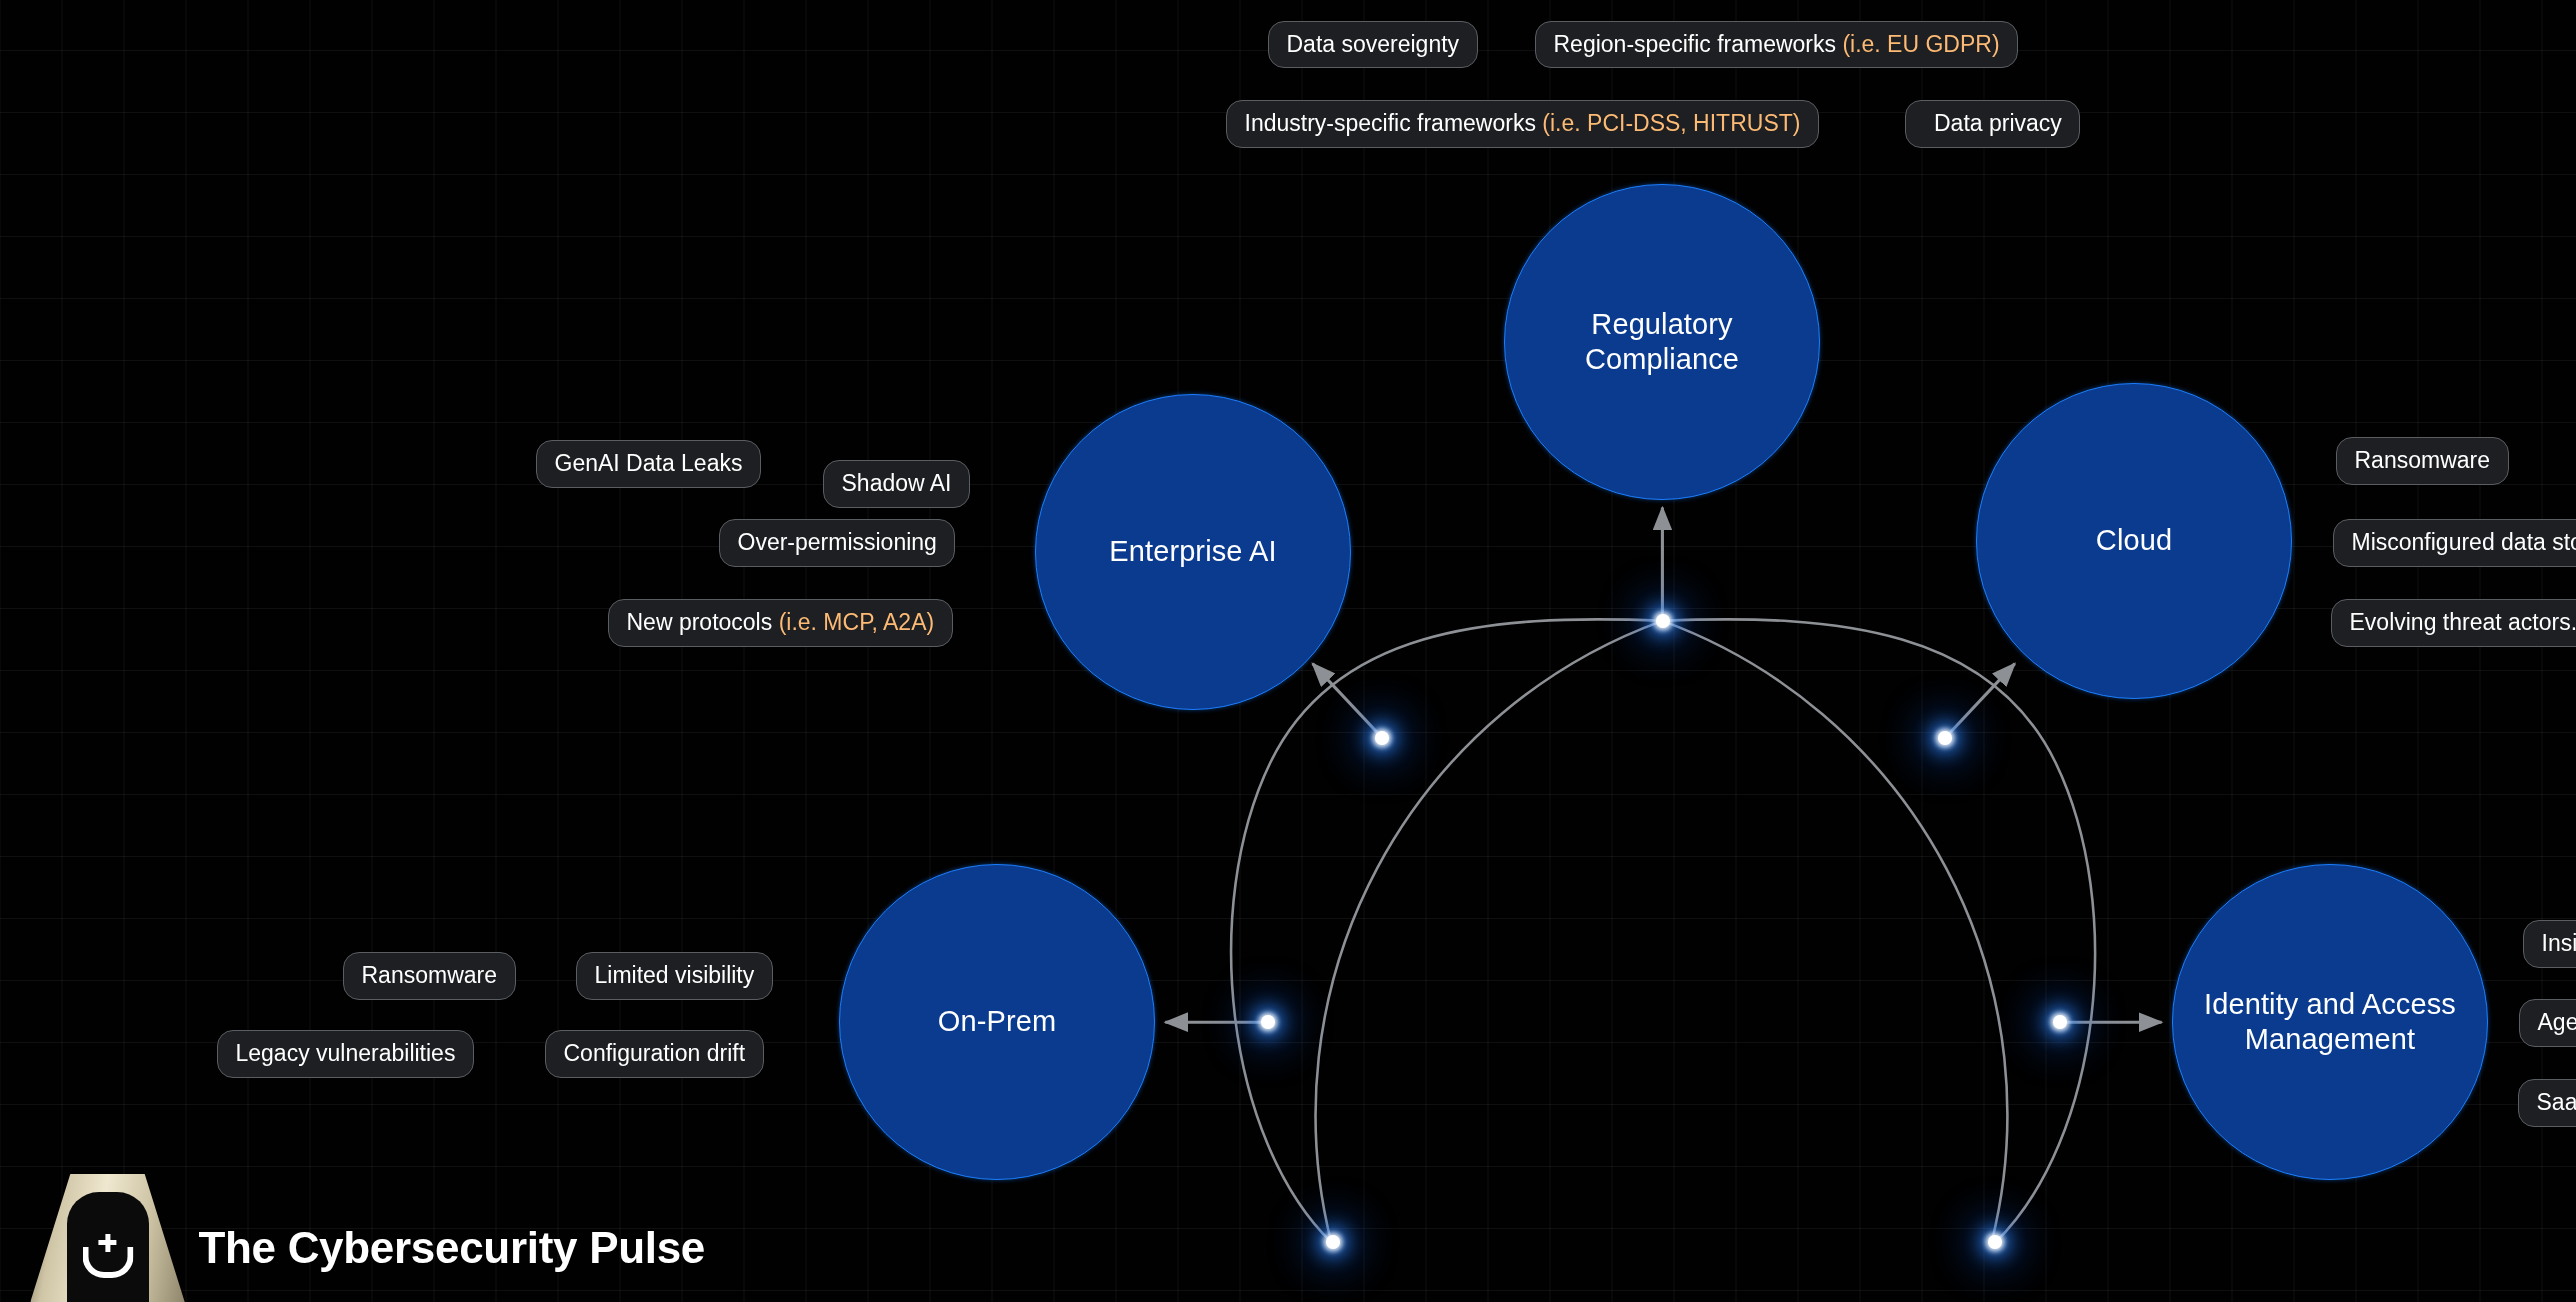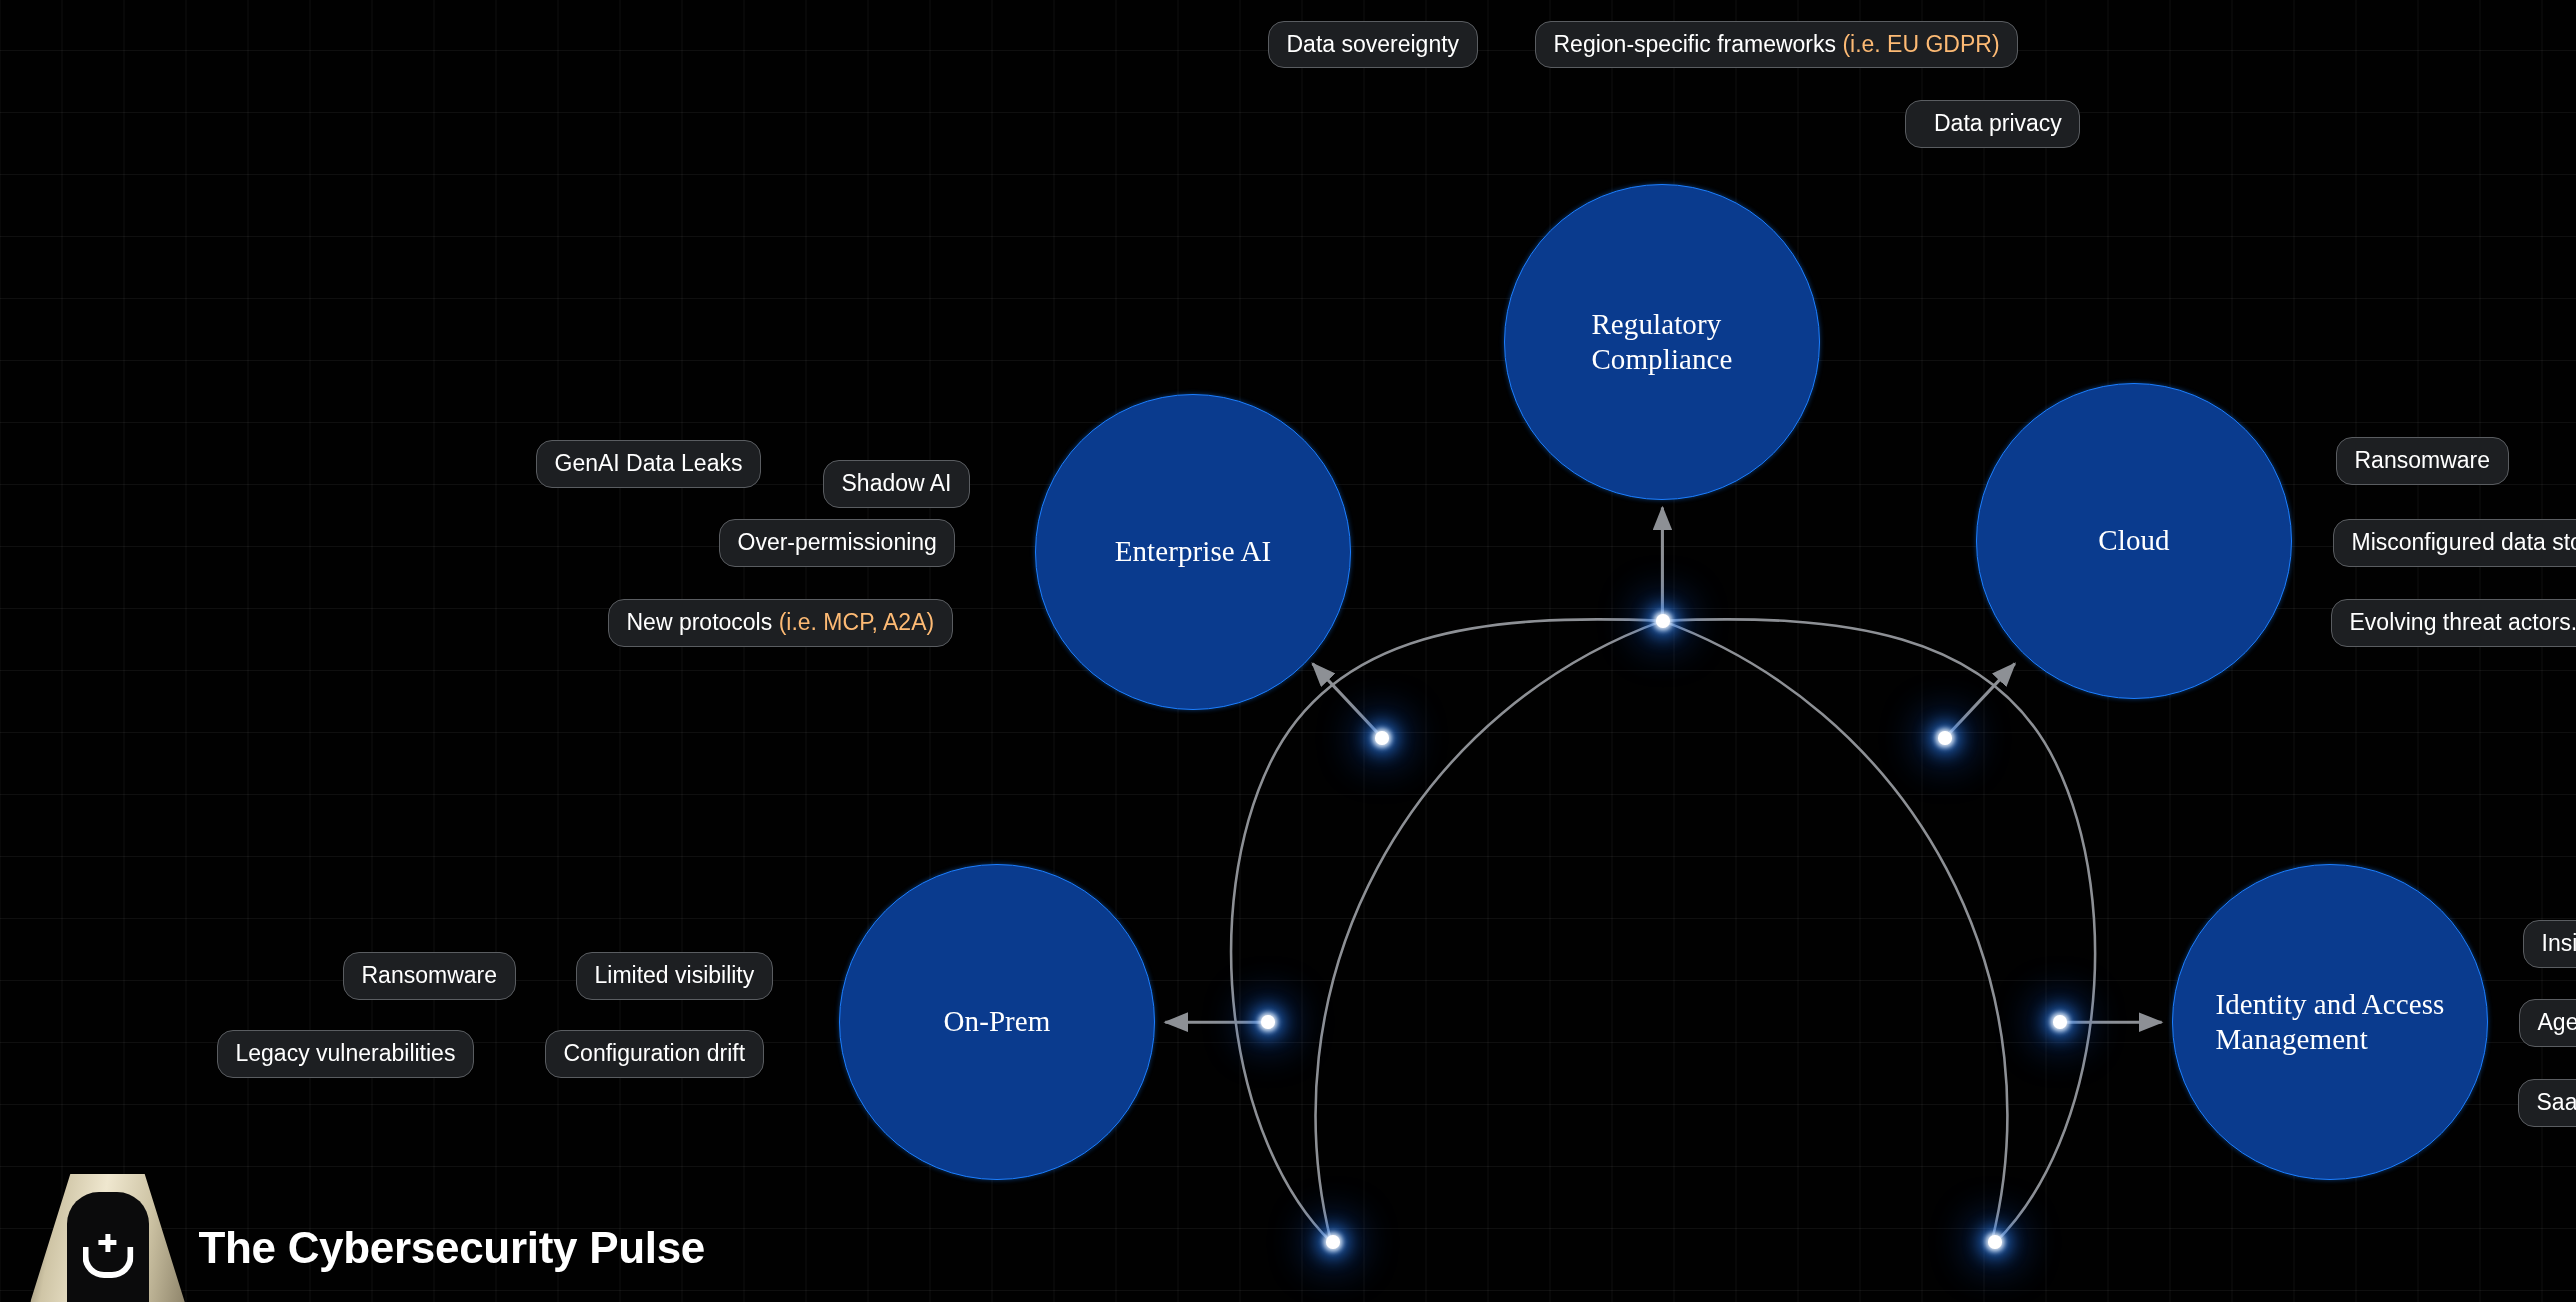--- a/index.html
+++ b/index.html
@@ -37,26 +37,25 @@
     pointer-events:none;
   }
 
   
   .node{
     position:absolute;
     border-radius:50%;
     display:flex;
     align-items:center;
     justify-content:center;
-    text-align:left;
+    text-align:center;
     box-sizing:border-box;
     color:#fff;
     line-height:1.22;
     letter-spacing:0.1px;
-    font-family:Liberation Serif, serif;
   }
   .node.branch{
     background:#0a3b8e;
     border:1.5px solid #1b7eff;
     box-shadow:0 0 5.2px rgba(27,126,255,.45);
     font-size:29px;
     font-weight:400;
   }
   .node.hub{
     background:#1e1f21;
@@ -246,20 +245,23 @@
   <div class="dot" style="left:1995px; top:1242px;"></div>
 
   <div class="pill" style="left:1268px; top:20.6px;">
     <span>Data sovereignty</span><span class="muted"></span>
   </div>
 
   <div class="pill" style="left:1535px; top:20.6px;">
     <span>Region-specific frameworks </span><span class="muted">(i.e. EU GDPR)</span>
   </div>
 
+  <div class="pill" style="left:1226px; top:100px;">
+    <span>Industry-specific frameworks </span><span class="muted">(i.e. PCI-DSS, HITRUST)</span>
+  </div>
 
   <div class="pill" style="left:1905px; top:100px;padding-left:28px;">
     <span>Data privacy</span><span class="muted"></span>
   </div>
 
   <div class="pill" style="left:520px; top:440px;margin-left:16px;">
     <span>GenAI Data Leaks</span><span class="muted"></span>
   </div>
 
   <div class="pill" style="left:823px; top:460px;">

